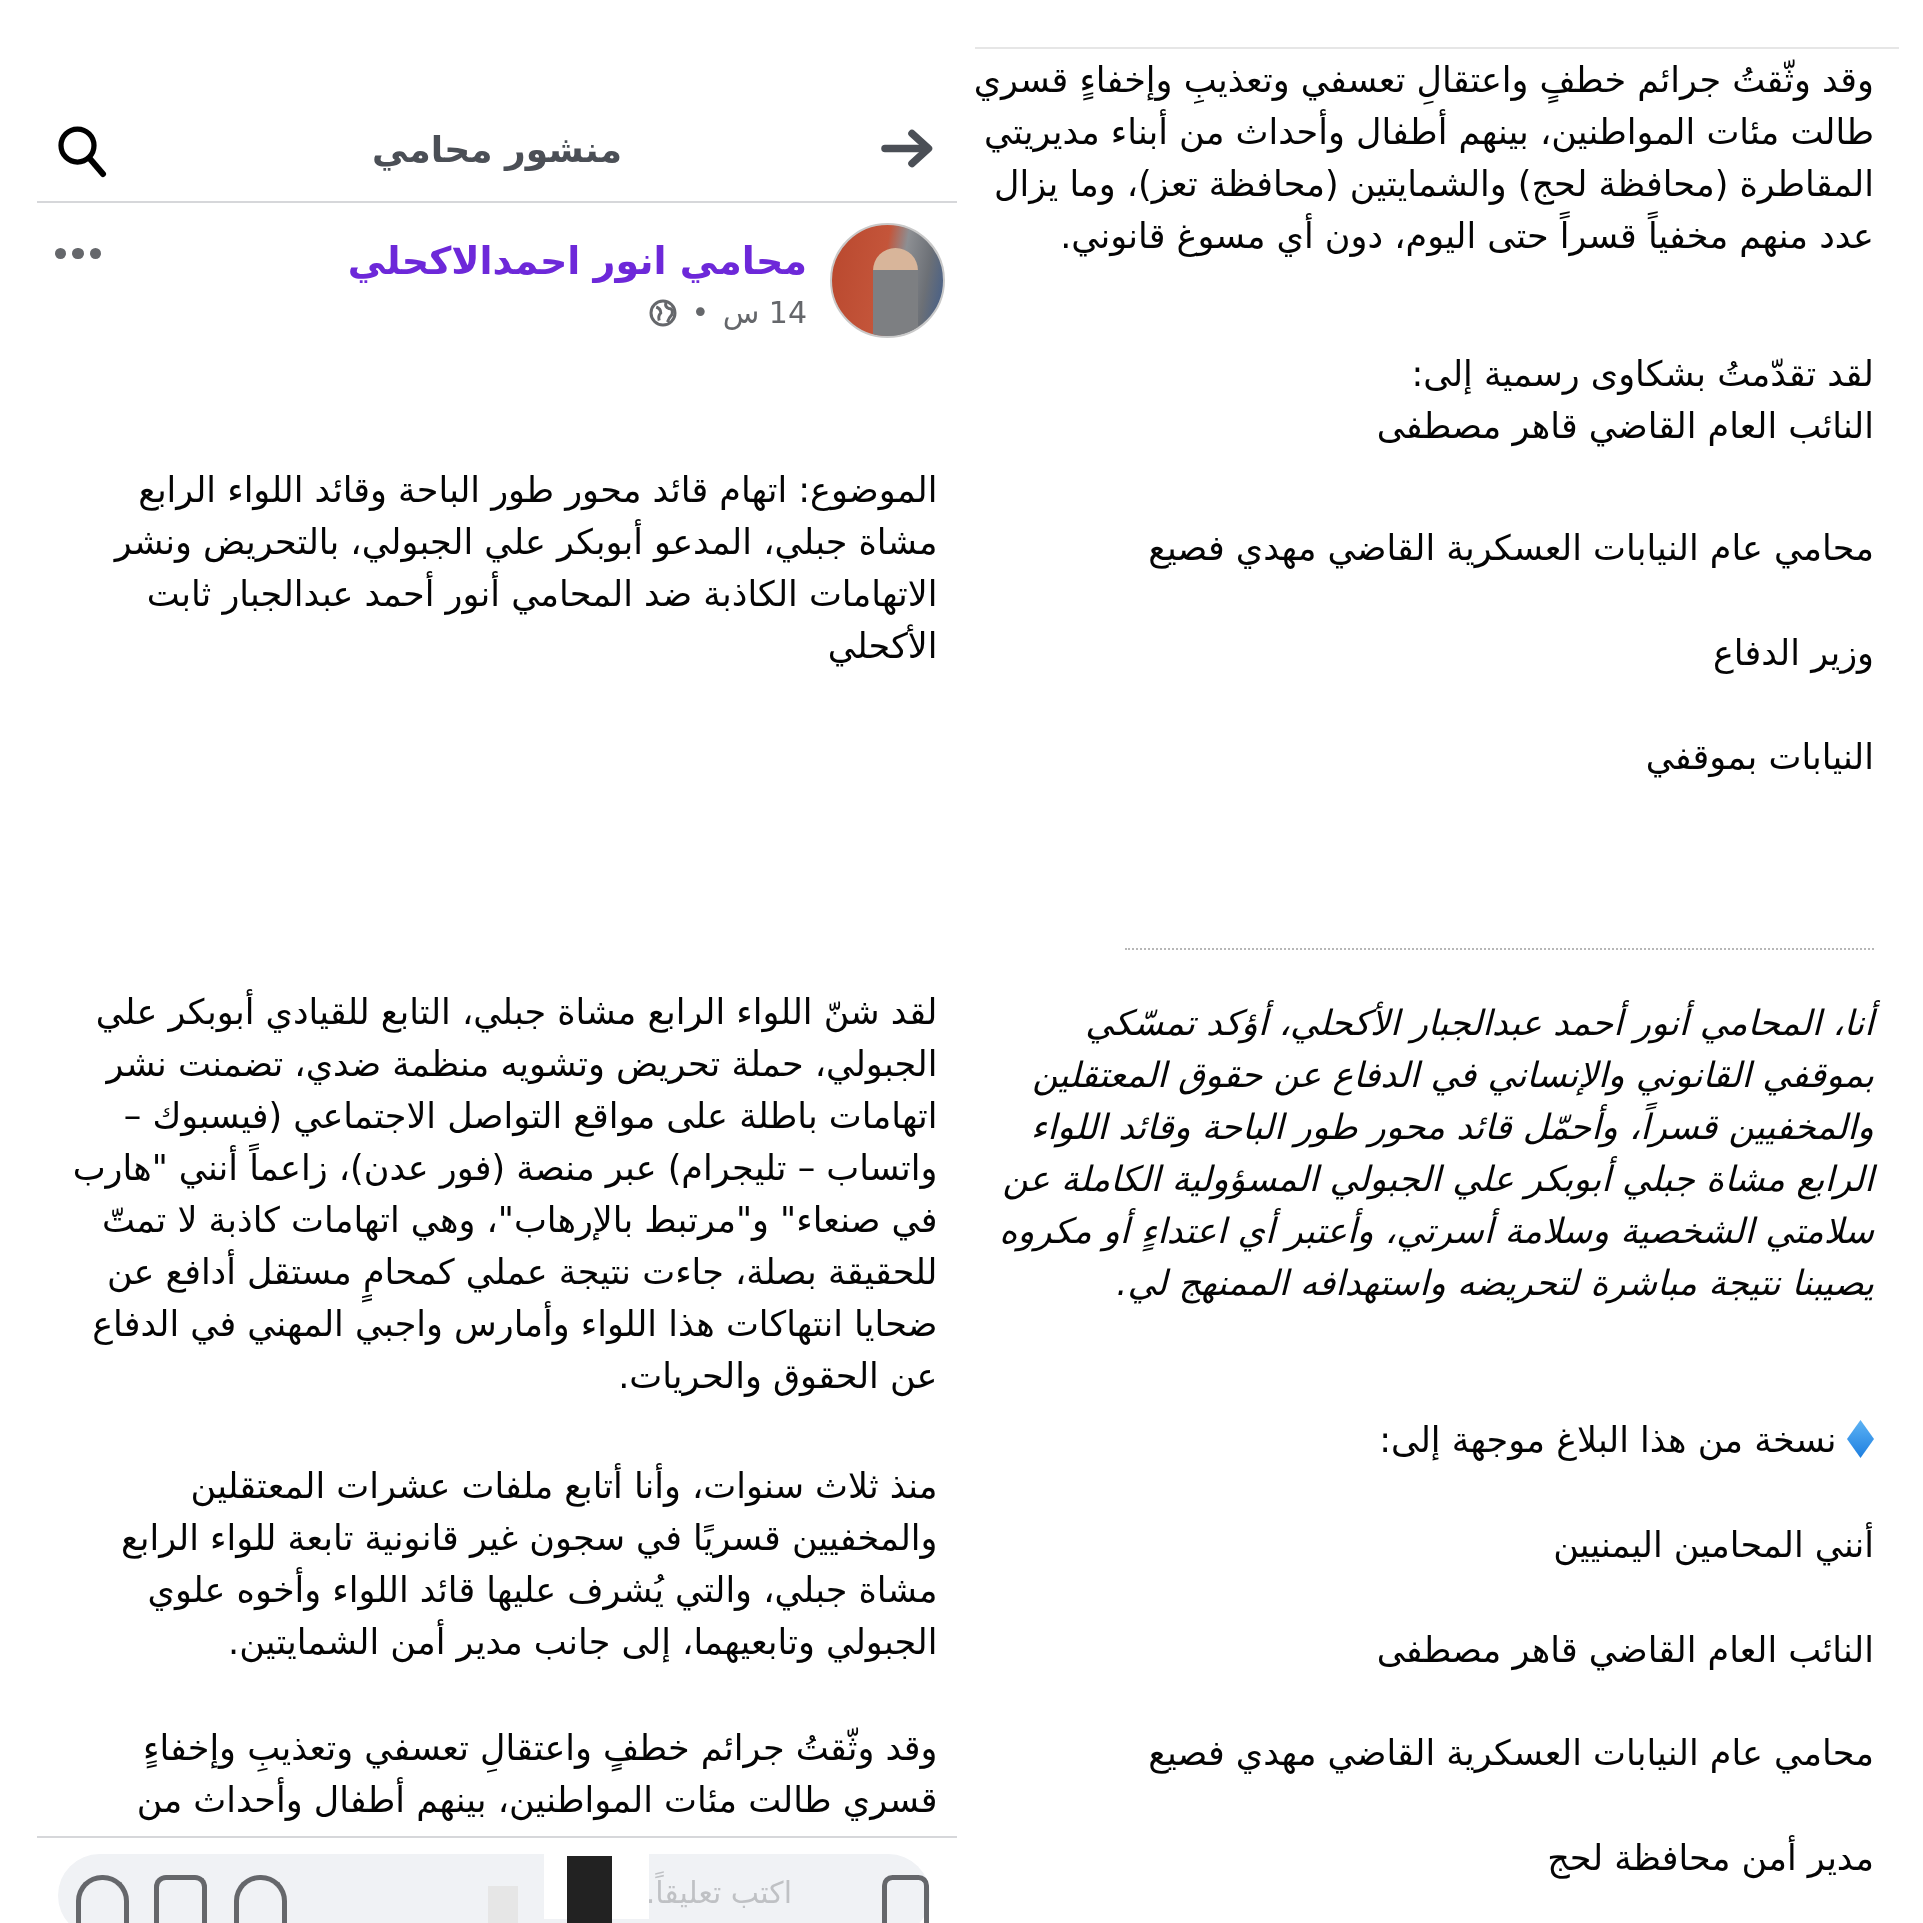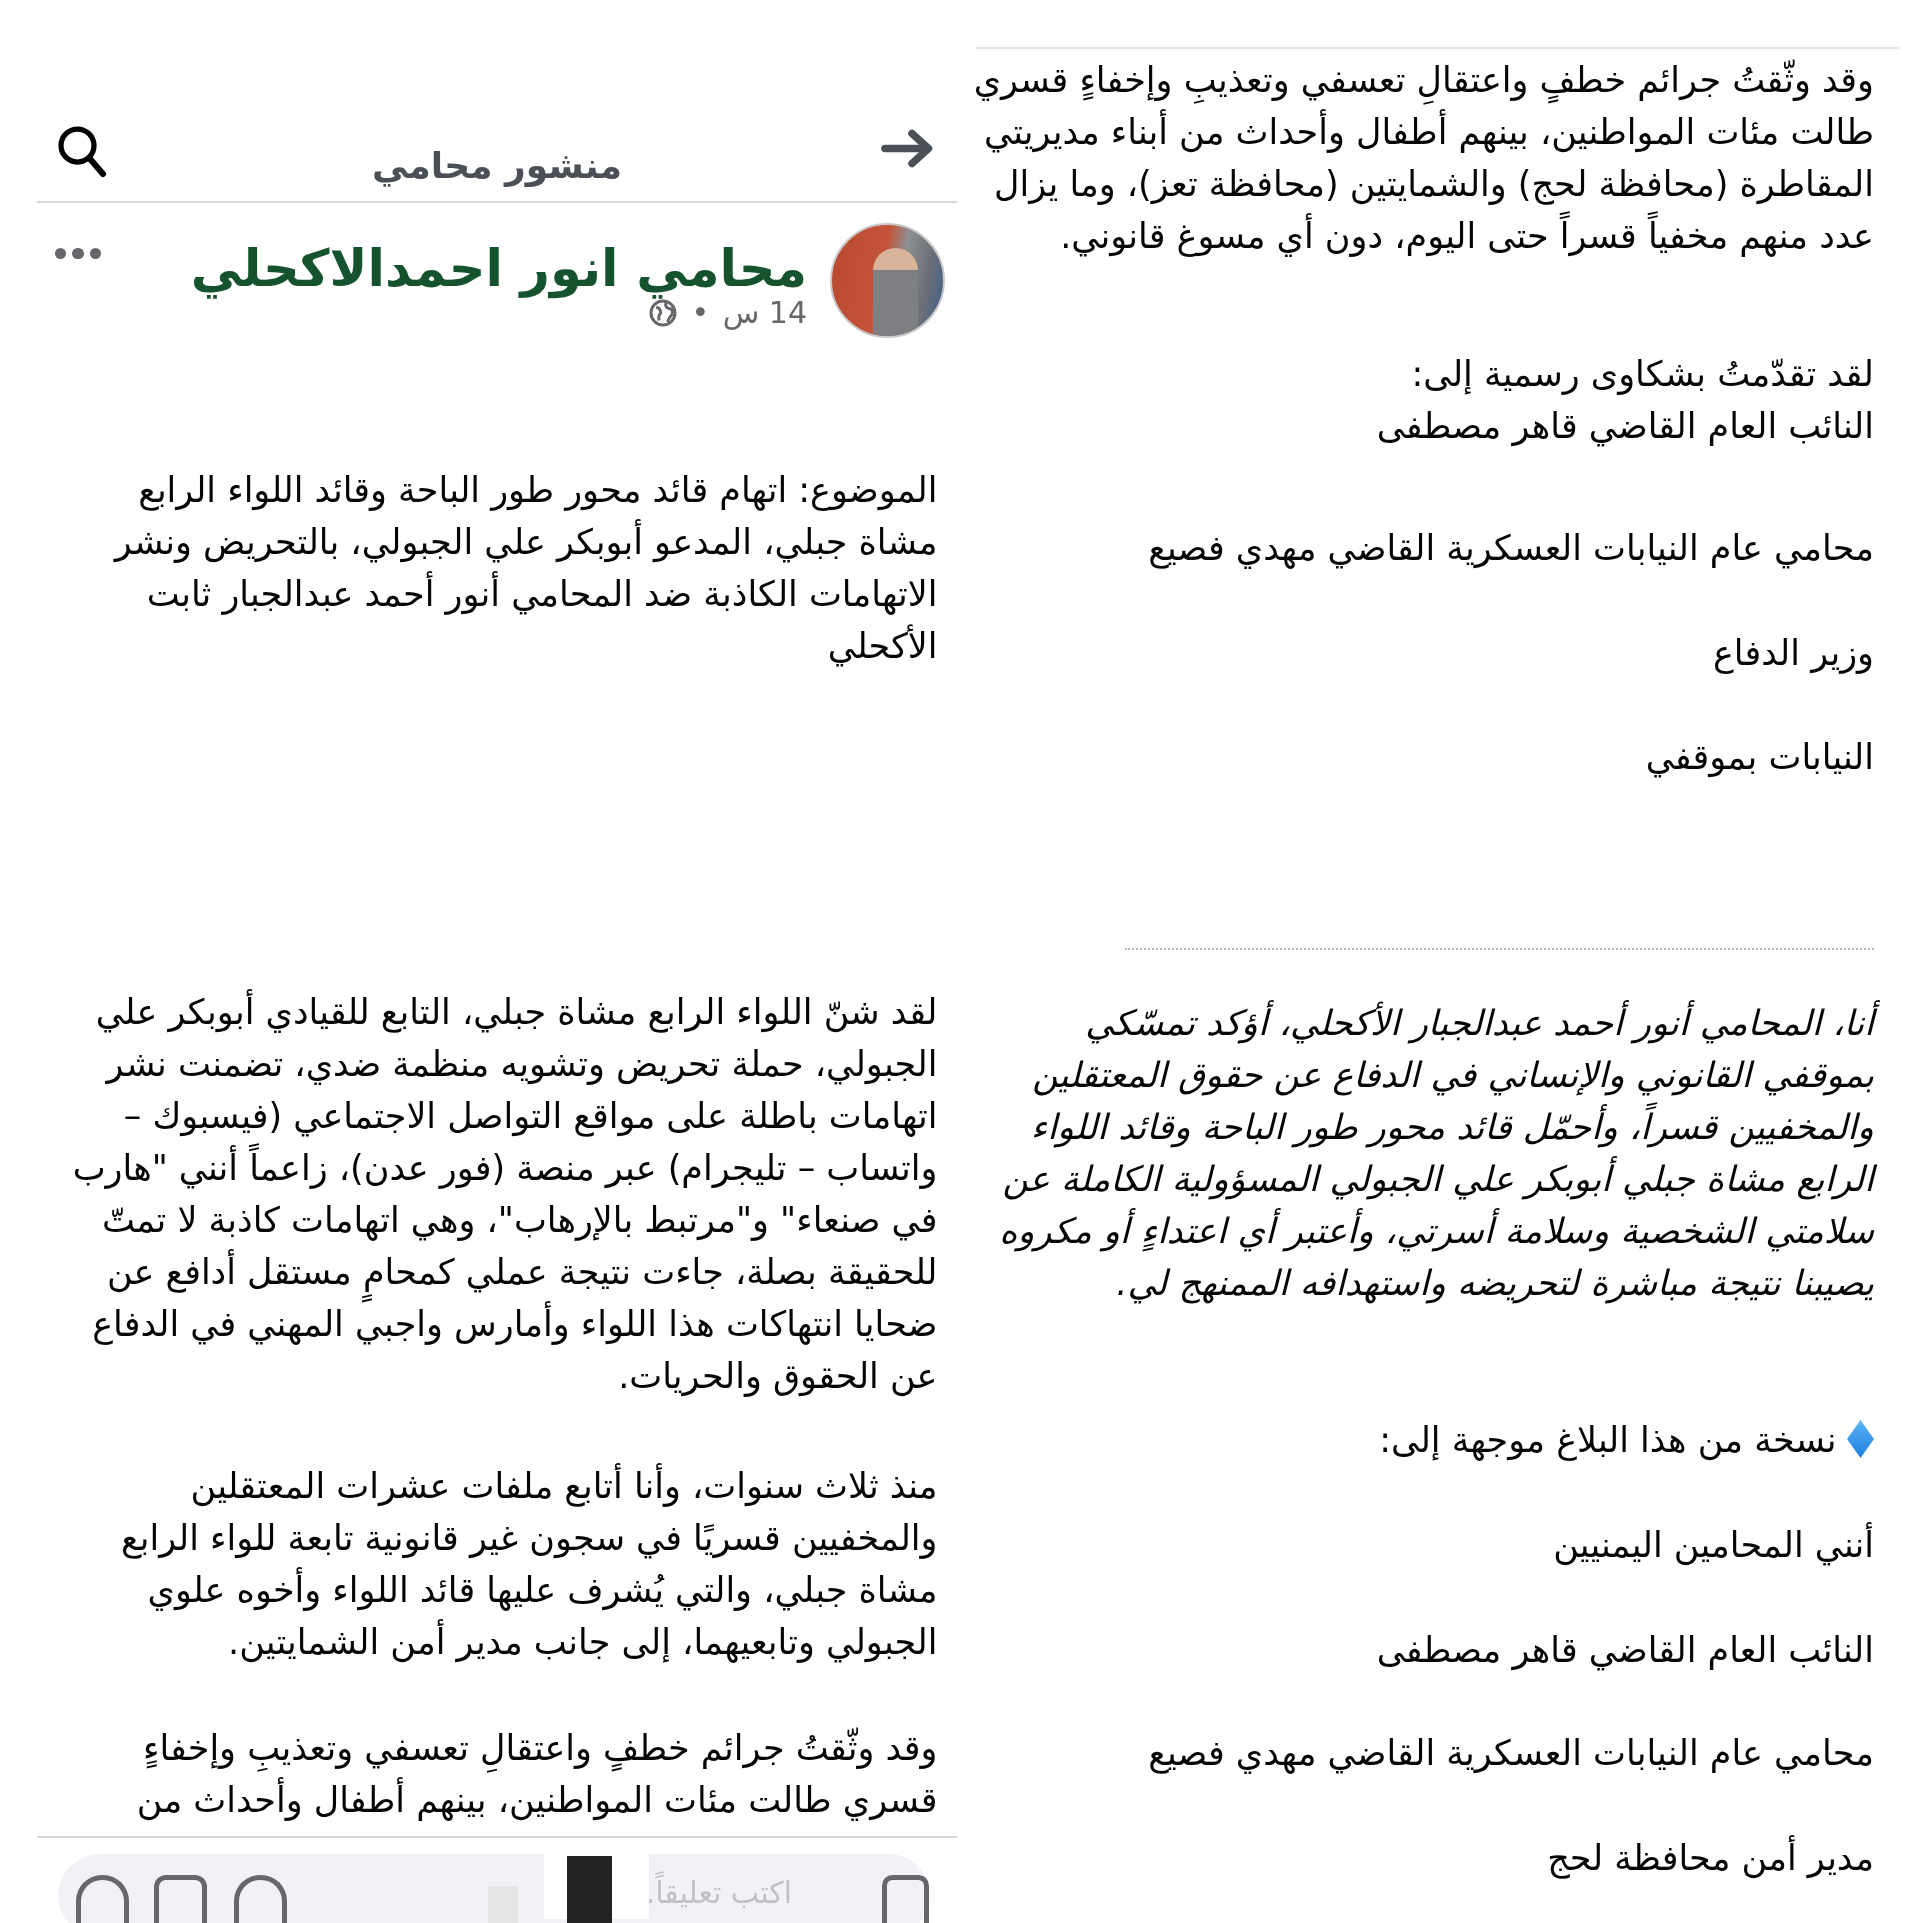--- a/index.html
+++ b/index.html
@@ -6,32 +6,32 @@
   body { width:1924px; height:1924px; position:relative; overflow:hidden;
          font-family:"DejaVu Sans", "Liberation Sans", sans-serif; color:#1c1e21; }
   .panel { position:absolute; overflow:hidden; background:#fff; }
   #left { left:37px; top:0; width:920px; height:1924px; }
   #right { left:975px; top:0; width:924px; height:1924px; }
   .right-topline { position:absolute; left:0; right:0; top:47px; height:2.3px; background:#e6e6e6; }
 
   
   .hdr { position:absolute; left:0; top:105px; width:920px; height:98px; }
   .hdr-title { position:absolute; left:0; right:0; top:24px; text-align:center;
-               font-size:36px; font-weight:bold; color:#4b4f56; direction:rtl;margin-top:16px; }
+               font-size:36px; font-weight:bold; color:#4b4f56; direction:rtl; }
   .hdr-search { position:absolute; left:15px; top:15px; width:60px; height:60px; cursor:pointer; }
   .hdr-arrow { position:absolute; left:842px; top:21px; width:60px; height:45px; cursor:pointer; }
   .hdr-divider { position:absolute; left:0; top:201px; width:920px; height:2.3px; background:#d6d7da; }
 
   
   .avatar { position:absolute; left:793px; top:223px; width:111px; height:111px; border-radius:50%;
             border:2.3px solid #c9c9c9; overflow:hidden;
             background: linear-gradient(100deg,#b9482e 0%, #c4553a 45%, #8d8f93 60%, #6c7076 80%, #3d5b8c 100%); }
   .avatar .fig { position:absolute; left:41px; top:22.5px; width:45px; height:98px; border-radius:22.5px 22.5px 7.5px 7.5px;
                  background:linear-gradient(#d8b59a 0 22%, #7d7f82 22% 100%); }
-  .author { position:absolute; right:150px; top:239px; font-size:51px; font-weight:bold; color:#14532d; direction:rtl; white-space:nowrap; }
+  .author { position:absolute; right:150px; top:239px; font-size:38px; font-weight:bold; color:#6d28d9; direction:rtl; white-space:nowrap; }
   .meta { position:absolute; right:150px; top:295px; font-size:30px; color:#65676b; direction:rtl; white-space:nowrap;
           display:flex; align-items:center; gap:13.5px; }
   .globe { width:30px; height:30px; }
   .more { position:absolute; left:18px; top:248px; display:flex; gap:6px; cursor:pointer; }
   .more span { width:11.3px; height:11.3px; border-radius:50%; background:#65676b; display:block; }
 
   
   .txt { position:absolute; direction:rtl; text-align:right; font-size:35px; line-height:52px; color:#050505; white-space:pre-line; }
   #left .txt { right:19.5px; width:887px; }
   #right .txt { right:25px; width:902px; }

